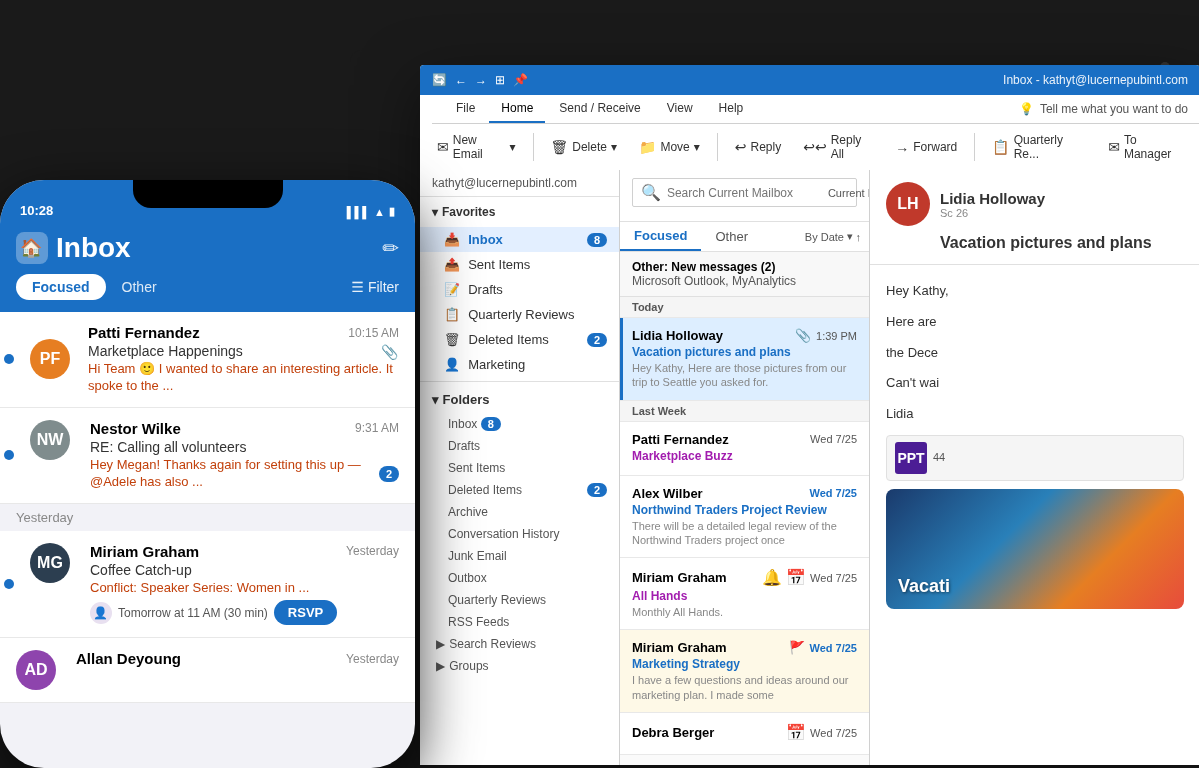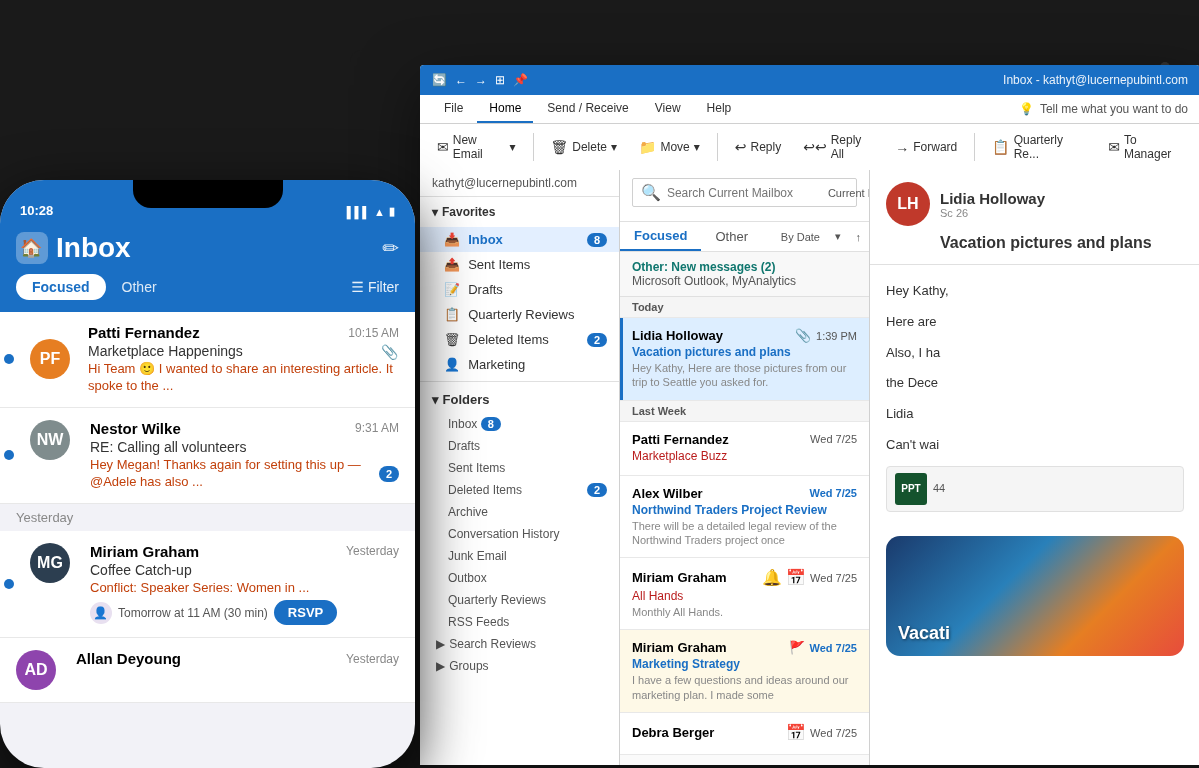--- a/index.html
+++ b/index.html
@@ -207,20 +207,21 @@
       color: white;
       font-size: 12px;
     }
     .outlook-titlebar-title { font-size: 12px; opacity: 0.9; }
     .ribbon-tabs {
       display: flex;
       padding: 0 12px;
       background: white;
       border-bottom: 1px solid #d0d0d0;
       gap: 2px;
+      margin-left: 12px;
     }
     .ribbon-tab {
       padding: 6px 12px;
       font-size: 12px;
       color: #333;
       cursor: pointer;
       border-bottom: 2px solid transparent;
     }
     .ribbon-tab.active {
       color: #000000;
@@ -385,30 +386,30 @@
       border-bottom: 2px solid #1a6fc4;
       font-weight: 600;
     }
     .el-sort {
       margin-left: auto;
       padding: 6px 8px;
       font-size: 11px;
       color: #555;
       display: flex;
       align-items: center;
-      gap: 15px;
+      gap: 3px;
     }
     .email-other-banner {
       background: #f8f8f8;
       padding: 8px 12px;
       font-size: 12px;
       color: #555;
       border-bottom: 1px solid #e0e0e0;
     }
-    .email-other-banner strong { color: #0f766e; }
+    .email-other-banner strong { color: #000000; }
     .email-section-date {
       padding: 4px 12px;
       font-size: 11px;
       color: #555;
       font-weight: 600;
       border-bottom: 1px solid #e8e8e8;
       background: #f5f5f5;
     }
     .email-item {
       padding: 10px 12px;
@@ -421,21 +422,21 @@
     .email-item-header {
       display: flex;
       justify-content: space-between;
       align-items: center;
       margin-bottom: 2px;
     }
     .email-sender { font-size: 13px; font-weight: 600; color: #000; }
     .email-time { font-size: 11px; color: #555; }
     .email-time.bold { font-weight: 700; color: #1a6fc4; }
     .email-subject { font-size: 12px; font-weight: 600; color: #1a6fc4; margin-bottom: 2px; }
-    .email-subject.normal { color: #b91c1c; font-weight: 400; }
+    .email-subject.normal { color: #a21caf; font-weight: 700; }
     .email-preview { font-size: 11px; color: #888; line-height: 1.3; }
     .email-icons { display: flex; align-items: center; gap: 4px; margin-left: 4px; }
     .email-flag { color: #e74c3c; font-size: 13px; }
     .email-attach { color: #888; font-size: 13px; }
     .email-left-bar {
       position: absolute;
       left: 0; top: 0; bottom: 0;
       width: 3px;
       background: #1a6fc4;
     }
@@ -478,45 +479,45 @@
       overflow-y: auto;
       font-size: 13px;
       color: #333;
       line-height: 1.6;
     }
     .reading-body p { margin-bottom: 10px; }
     .reading-image {
       width: 100%;
       height: 120px;
       background: linear-gradient(135deg, #1a3a6c 0%, #2980b9 40%, #e67e22 70%, #e74c3c 100%);
-      border-radius: 14px;
-      margin-top: 24px;
+      border-radius: 8px;
+      margin-top: 8px;
       display: flex;
       align-items: flex-end;
       overflow: hidden;
     }
     .reading-attachment {
       display: flex;
       align-items: center;
       gap: 6px;
       padding: 6px 8px;
       background: #f5f5f5;
       border: 1px solid #e0e0e0;
       border-radius: 4px;
       margin: 8px 0;
       font-size: 11px;
       color: #555;
     }
     .attach-thumb {
       width: 32px; height: 32px;
-      background: #14532d;
+      background: #4c1d95;
       border-radius: 3px;
       display: flex; align-items: center; justify-content: center;
       color: white;
-      font-size: 10px;
+      font-size: 14px;
       font-weight: 700;
     }
     .vacat-title {
       font-size: 18px;
       color: white;
       font-weight: 700;
       padding: 8px 12px;
       text-shadow: 1px 1px 3px rgba(0,0,0,0.5);
     }
 
@@ -919,24 +920,23 @@
               <div class="reading-sender-info">
                 <div class="reading-sender-name">Lidia Holloway</div>
                 <div class="reading-meta">Sc 26</div>
               </div>
             </div>
             <div class="reading-subject">Vacation pictures and plans</div>
           </div>
           <div class="reading-body">
             <p>Hey Kathy,</p>
             <p>Here are</p>
-            <p>Also, I ha</p>
             <p>the Dece</p>
+            <p>Can't wai</p>
             <p>Lidia</p>
-            <p>Can't wai</p>
             <div class="reading-attachment">
               <div class="attach-thumb">PPT</div>
               <span>44</span>
             </div>
             <div class="reading-image">
               <div class="vacat-title">Vacati</div>
             </div>
           </div>
         </div>
       </div>

